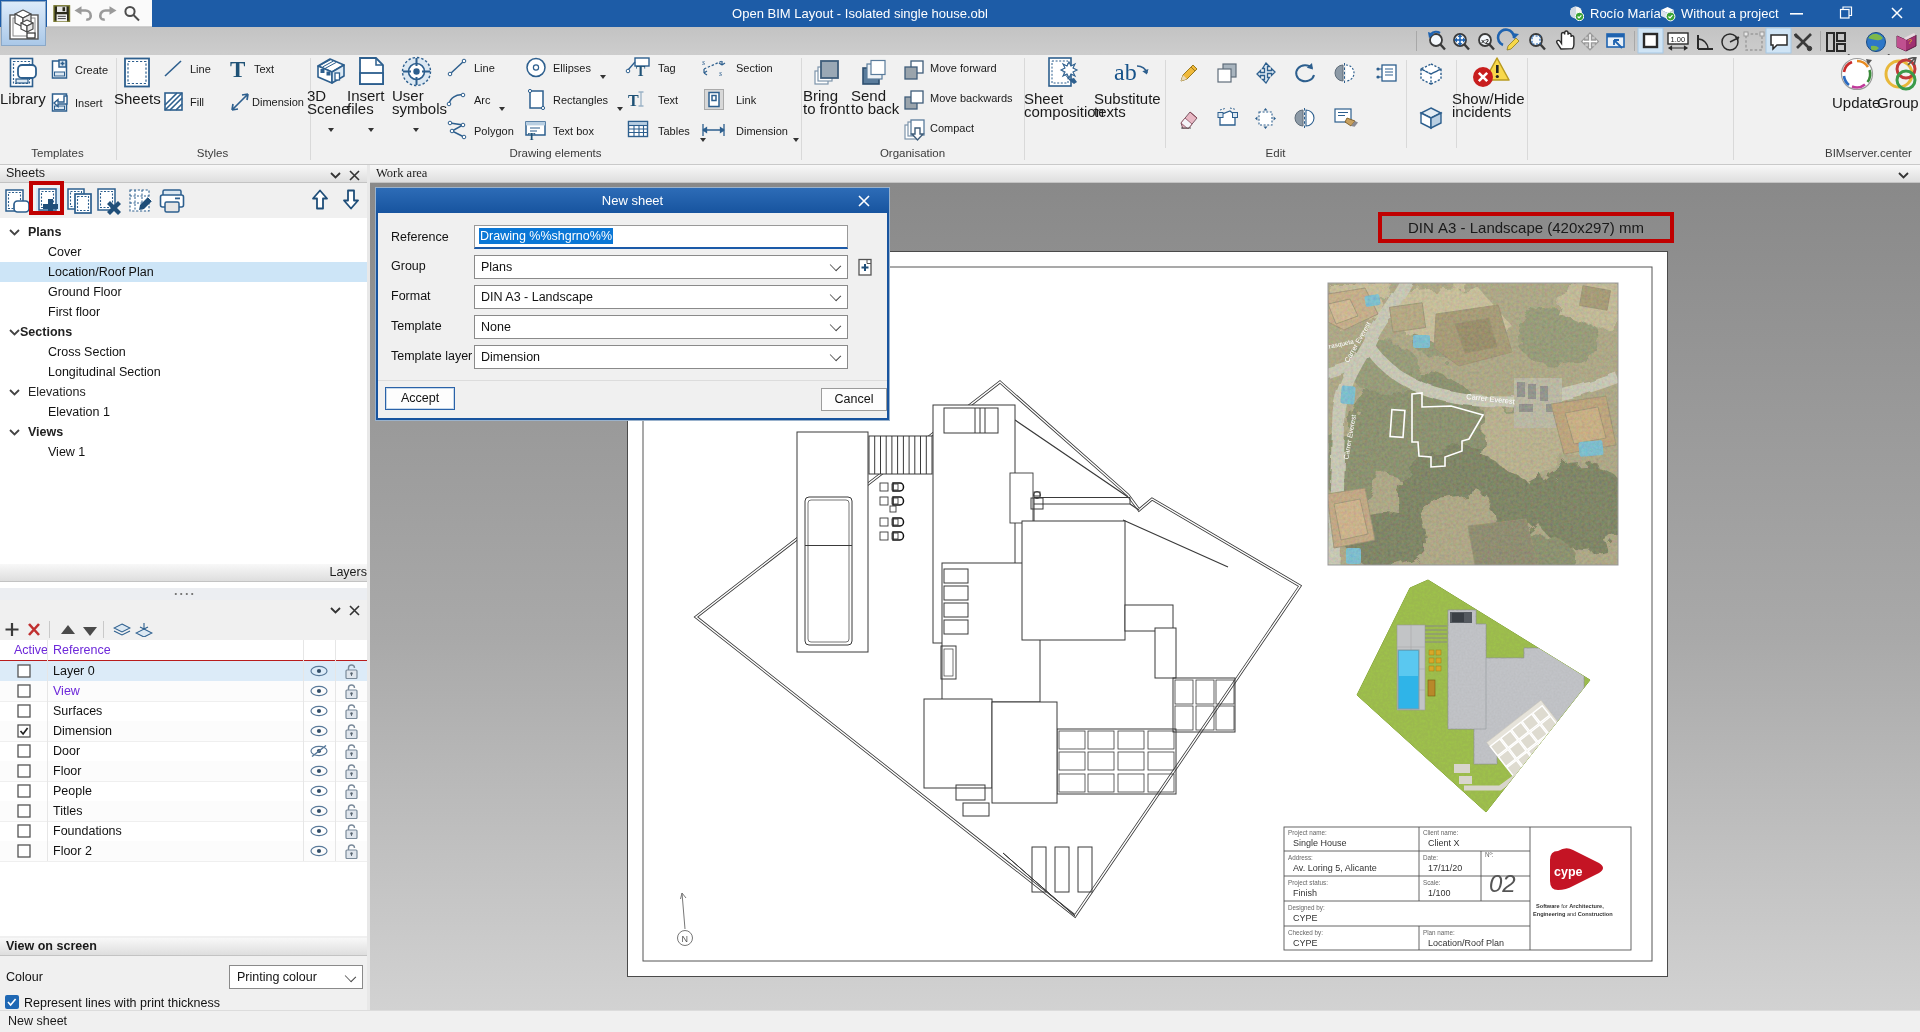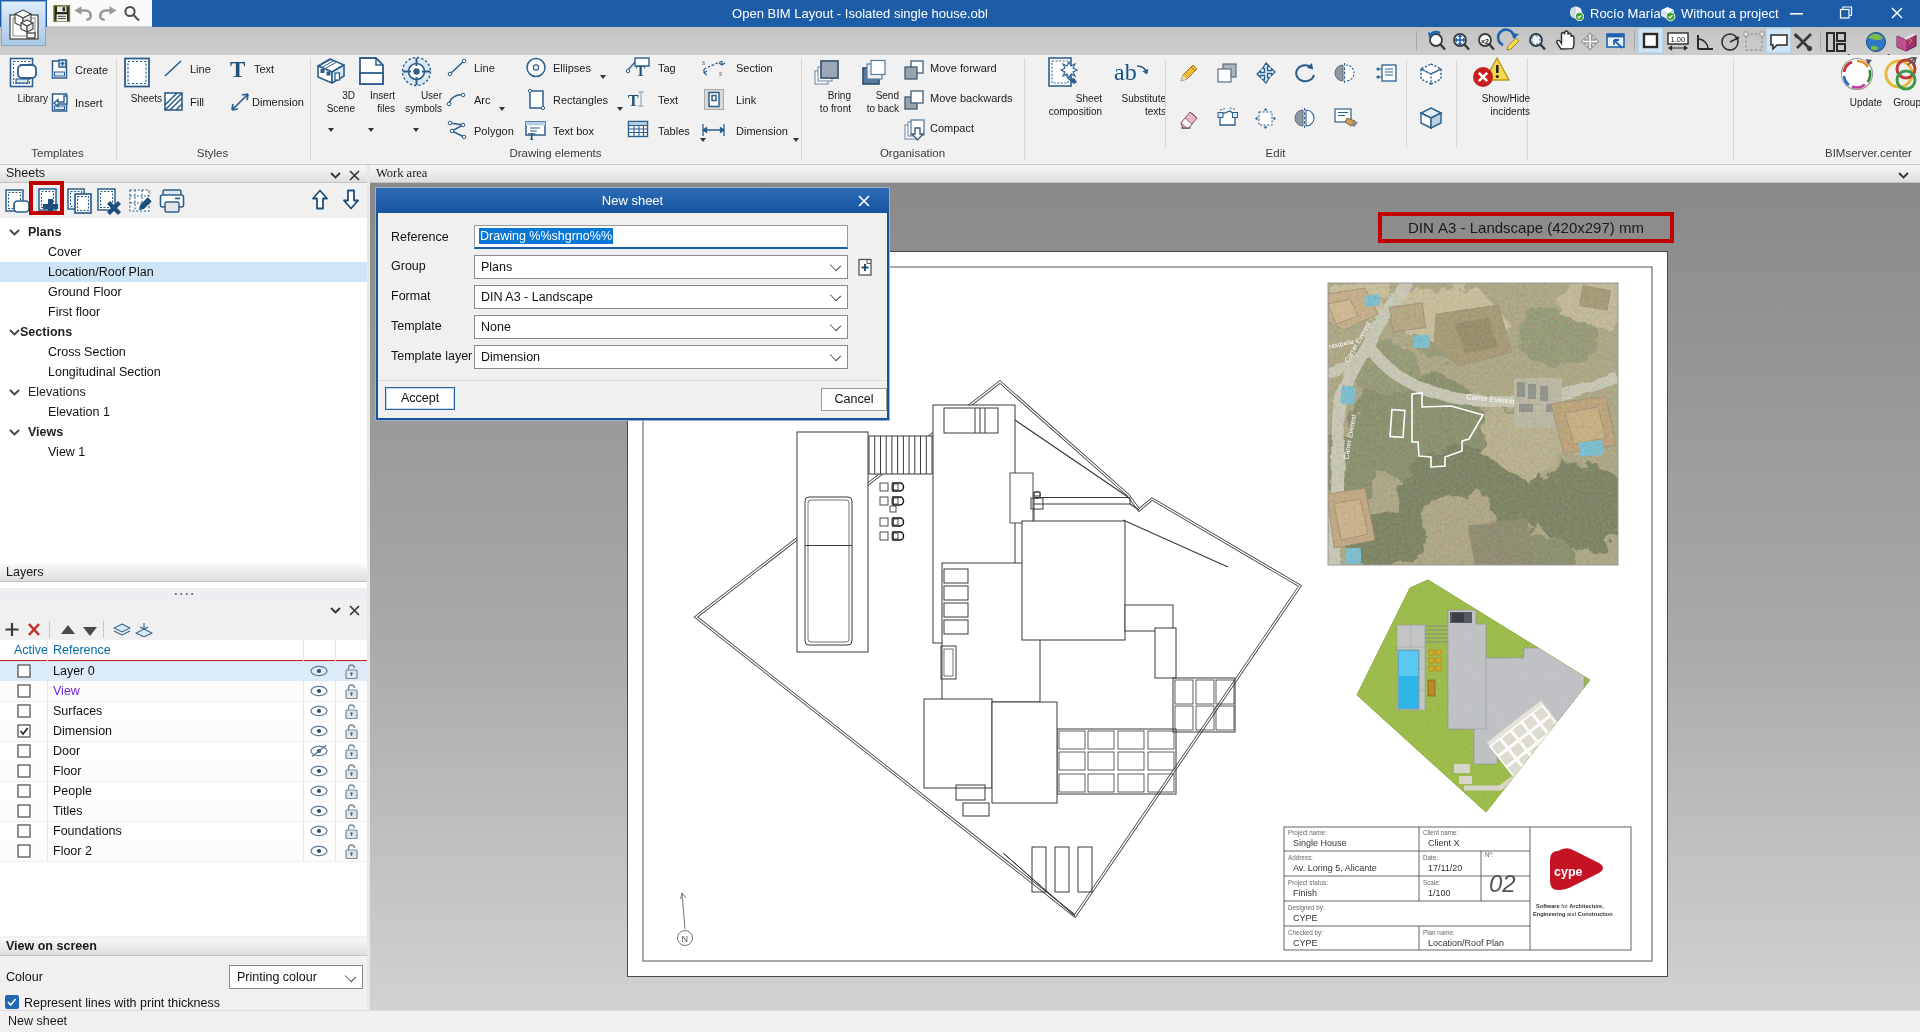--- a/index.html
+++ b/index.html
@@ -11,29 +11,29 @@
 .tbtxt{color:#fff;font-size:13px;line-height:27px;}
 #appicon{left:1px;top:1px;width:45px;height:45px;background:linear-gradient(180deg,#dcebfa,#aac8e8);border:1px solid #8aa8c8;box-sizing:border-box;}
 #quickbar{left:47px;top:0;width:105px;height:27px;background:#fafafa;border-bottom:1px solid #d0d0d0;box-sizing:border-box;}
 #row2{left:0;top:27px;width:1920px;height:28px;background:linear-gradient(180deg,#c3c3c3,#cdcdcd);}
 #row2l{left:47px;top:27px;width:105px;height:1px;background:#c0c0c0;}
 
 #ribbon{left:0;top:55px;width:1920px;height:110px;background:#f1f1f1;border-bottom:1px solid #c9c9c9;box-sizing:border-box;}
 .gsep{position:absolute;top:58px;height:102px;width:1px;background:#d9d9d9;}
 .glabel{position:absolute;top:147px;height:14px;font-size:11.5px;color:#3b3b3b;text-align:center;}
 .lb{position:absolute;font-size:11px;color:#1a1a1a;white-space:nowrap;}
-.lbc{position:absolute;font-size:10px;color:#1a1a1a;text-align:right;line-height:12.5px;white-space:nowrap;}
+.lbc{position:absolute;font-size:15px;color:#1a1a1a;text-align:left;line-height:12.5px;white-space:nowrap;}
 .dar{display:inline-block;width:0;height:0;border-left:3.5px solid transparent;border-right:3.5px solid transparent;border-top:4px solid #333;vertical-align:middle;}
 
 .phead{background:linear-gradient(180deg,#f8f8f8,#dedede);border-bottom:1px solid #c3c3c3;box-sizing:border-box;font-size:12.5px;color:#1a1a1a;}
 #sheetshead{left:0;top:165px;width:367px;height:18px;}
 #sheetsbar{left:0;top:183px;width:367px;height:35px;background:#f0f0f0;}
 #sheetstree{left:0;top:218px;width:367px;height:370px;background:#fff;}
 #split1{left:0;top:588px;width:367px;height:12px;background:#eceef2;}
-#layershead{left:0;top:564px;width:367px;height:18px;}
+#layershead{left:0;top:564px;width:367px;height:18px;text-align:right;}
 #layersbar{left:0;top:618px;width:367px;height:22px;background:#f0f0f0;}
 #layertable{left:0;top:640px;width:367px;height:296px;background:#fff;}
 #vos{left:0;top:936px;width:367px;height:74px;background:#f0f0f0;}
 #voshead{left:0;top:938px;width:367px;height:18px;font-weight:bold;}
 #statusbar{left:0;top:1010px;width:1920px;height:22px;background:#f0f0f0;border-top:1px solid #dcdcdc;box-sizing:border-box;font-size:12.5px;color:#1a1a1a;}
 .trow{position:absolute;left:0;width:367px;height:20px;line-height:20px;font-size:12.5px;color:#111;}
 .sel{background:#cde5f7;}
 
 #workhead{left:370px;top:165px;width:1550px;height:18px;font-family:Liberation Serif, serif;}
 #canvas{left:370px;top:183px;width:1550px;height:827px;background:linear-gradient(180deg,#898989 0%,#a9a9a9 55%,#d2d2d2 100%);}
@@ -602,21 +602,21 @@
 <div class="a" style="left:103px;top:621px;width:1px;height:17px;background:#c9c9c9"></div>
 <svg class="a" style="left:113px;top:623px" width="18" height="14" viewBox="0 0 18 14">
     <path d="M9 1 L17 5 L9 9 L1 5 Z" fill="#dce8f2" stroke="#2d5f8e" stroke-width="1.1"></path>
     <path d="M1 8 L9 12 L17 8" fill="none" stroke="#2d5f8e" stroke-width="1.1"></path>
   </svg>
 <svg class="a" style="left:135px;top:623px" width="18" height="14" viewBox="0 0 18 14">
     <path d="M9 6 L17 10 L9 14 L1 10 Z" fill="#dce8f2" stroke="#2d5f8e" stroke-width="1.1"></path>
     <path d="M5 4 l4 2 m0 0 l4 -2 M9 0 v6" stroke="#2d5f8e" stroke-width="1.1" fill="none"></path>
   </svg>
 <div class="a" id="layertable"></div>
-<div class="a" style="left:0;top:640px;width:367px;height:20px;border-bottom:1px solid #b91c1c;font-size:12.5px;color:#0369a1">
+<div class="a" style="left:0;top:640px;width:367px;height:20px;border-bottom:1px solid #b91c1c;font-size:12.5px;color:#6d28d9">
     <span style="position:absolute;left:14px;top:3px">Active</span>
     <span style="position:absolute;left:53px;top:3px">Reference</span>
   </div>
 <div class="a" style="left:47px;top:640px;width:1px;height:221px;background:#e3e3e3"></div>
 <div class="a" style="left:303px;top:640px;width:1px;height:221px;background:#e3e3e3"></div>
 <div class="a" style="left:335px;top:640px;width:1px;height:221px;background:#e3e3e3"></div>
 <div class="a" style="left:0;top:661px;width:367px;height:20px;background:#dcebf8;border-bottom:1px solid #efefef;font-size:12.5px;color:#111">
     <svg style="position:absolute;left:17px;top:3px" width="14" height="14" viewBox="0 0 14 14">
       <rect x="1" y="1" width="12" height="12" fill="#fff" stroke="#555" stroke-width="1.3"></rect>
     </svg>

